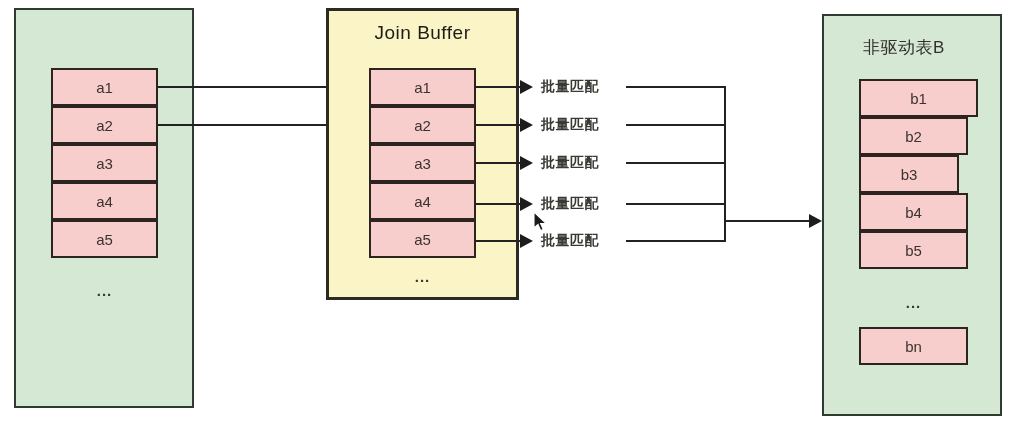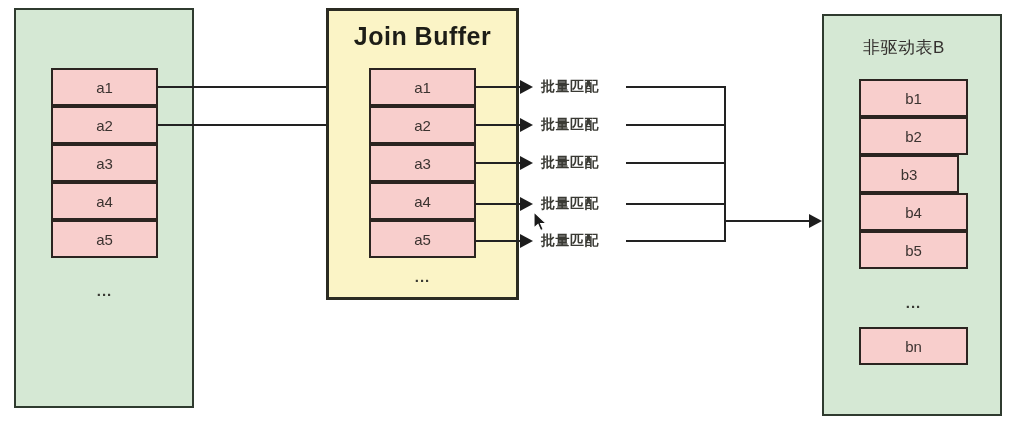--- a/index.html
+++ b/index.html
@@ -33,22 +33,22 @@
     text-align: center;
     color: #34302e;
     font-size: 17px;
     letter-spacing: 0.5px;
   }
   .buffer-title {
     position: absolute;
     width: 100%;
     text-align: center;
     color: #1d1d17;
-    font-size: 25px;
-    font-weight: bold;
+    font-size: 19px;
+    font-weight: normal;
     letter-spacing: 0.5px;
   }
   .cell {
     position: absolute;
     box-sizing: border-box;
     border: 2px solid #2b2420;
     background: #f8cecc;
     color: #3b3330;
     font-size: 15px;
     display: flex;
@@ -162,21 +162,21 @@
   <div class="vline" style="left:724px; top:86px; height:156px;"></div>
 
   <div class="hline" style="left:724px; top:220px; width:88px;"></div>
   <div class="arrowhead" style="left:809px; top:214px;"></div>
 
   <div class="panel" style="left:822px; top:14px; width:180px; height:402px;">
   </div>
   <div class="panel-title" style="left:822px; top:36px; width:164px;">非驱动表B</div>
 
   <div class="cell-stack">
-    <div class="cell" style="left:859px; top:79px; width:109px; height:38px;">b1</div>
+    <div class="cell" style="left:859px; top:79px; width:119px; height:38px;">b1</div>
     <div class="cell" style="left:859px; top:117px; width:109px; height:38px;">b2</div>
     <div class="cell" style="left:859px; top:155px; width:100px; height:38px;text-align:center;">b3</div>
     <div class="cell" style="left:859px; top:193px; width:109px; height:38px;">b4</div>
     <div class="cell" style="left:859px; top:231px; width:109px; height:38px;">b5</div>
   </div>
   <div class="ellipsis" style="left:859px; top:294px; width:109px;">...</div>
   <div class="cell" style="left:859px; top:327px; width:109px; height:38px;">bn</div>
 
   <div class="cursor" style="left:533px; top:211px;">
     <svg width="16" height="22" viewBox="0 0 16 22" xmlns="http://www.w3.org/2000/svg">

